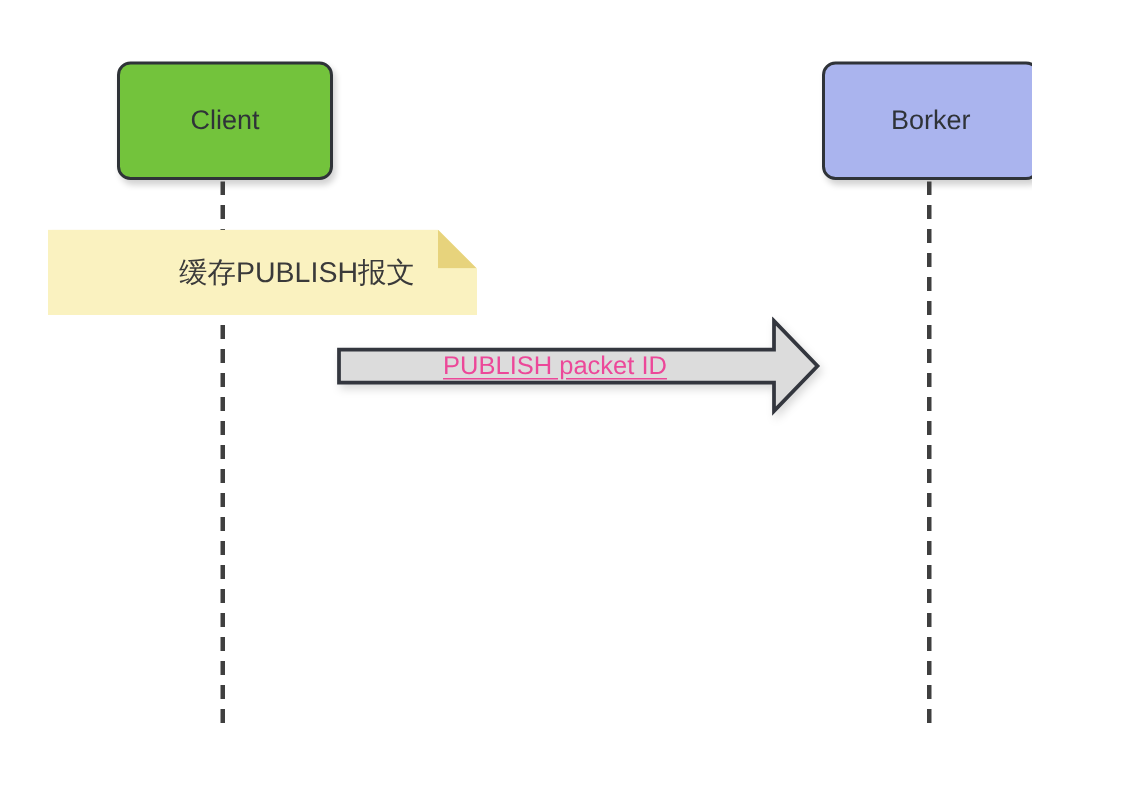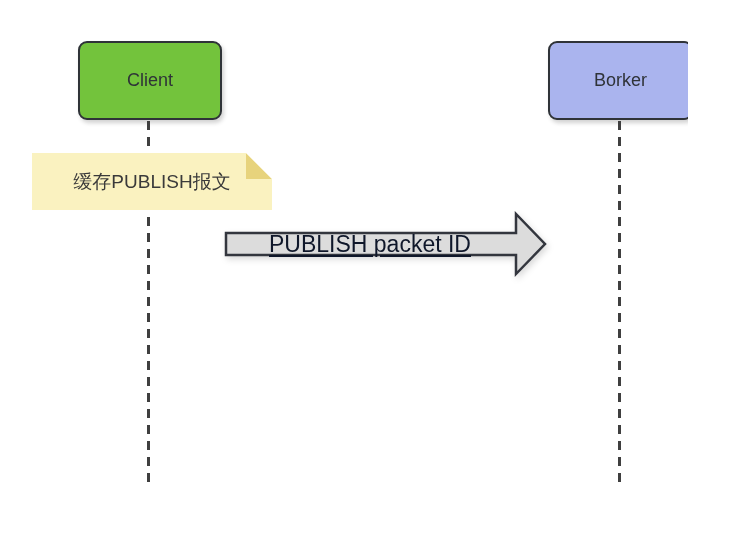--- a/index.html
+++ b/index.html
@@ -45,41 +45,42 @@
     position: absolute;
     background: #faf2c0;
     clip-path: polygon(0 0, calc(100% - 26px) 0, 100% 26px, 100% 100%, 0 100%);
     display: flex;
     align-items: center;
     justify-content: center;
     font-size: 19px;
     color: #3a3a3a;
     z-index: 2;
     filter: drop-shadow(2px 3px 3px rgba(0,0,0,0.15));
+    padding-left: 46px;
   }
   .note-1 { left: 32px; top: 153px; width: 240px; height: 57px; }
   .note-2 { left: 28px; top: 373px; width: 244px; height: 61px; }
   .note-fold {
     position: absolute;
     top: 0; right: 0;
     width: 26px; height: 26px;
     background: #e7d37c;
     clip-path: polygon(0 0, 100% 100%, 0 100%);
   }
 
   
   .message { position: absolute; z-index: 3; }
   .message svg { display: block; filter: drop-shadow(2px 3px 3px rgba(0,0,0,0.15)); }
   .message .msg-label {
     position: absolute;
     height: 22px;
     line-height: 22px;
     text-align: center;
-    font-size: 23px;
-    color: #0f172a;
+    font-size: 17px;
+    color: #ec4899;
     text-decoration: underline;
     text-underline-offset: 3px;
     white-space: nowrap;
   }
   .message-publish { left: 224px; top: 211px; width: 324px; height: 67px; }
   .message-publish .msg-label { left: 0; top: 22px; width: 292px; }
   .message-puback { left: 215px; top: 293px; width: 323px; height: 66px; }
   .message-puback .msg-label { left: 37px; top: 21px; width: 283px; }
   .block-arrow { fill: #dcdcdc; stroke: #33363e; stroke-width: 2.5; stroke-linejoin: miter; }
 </style>

